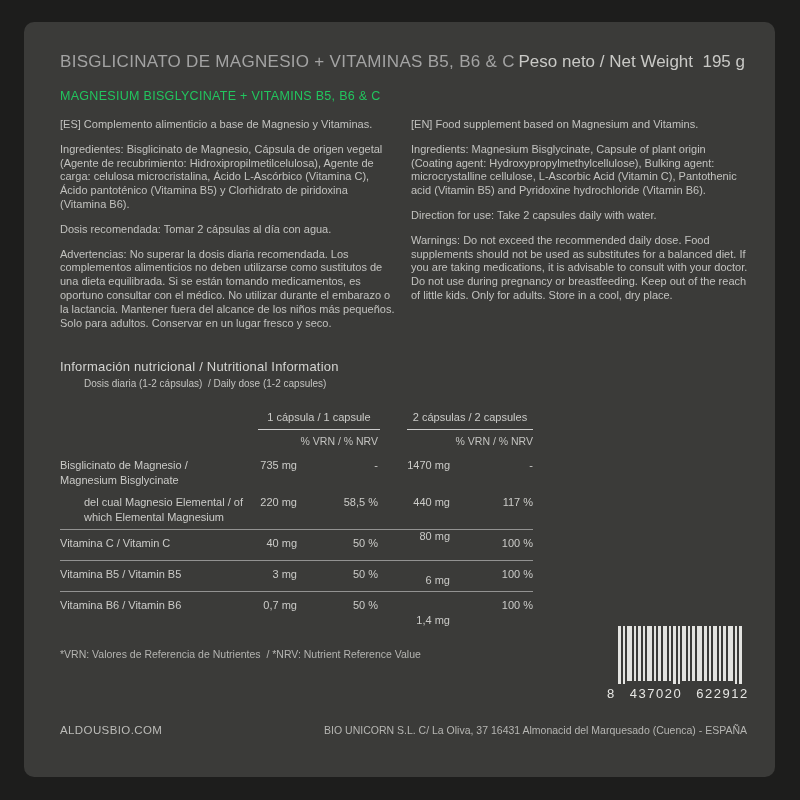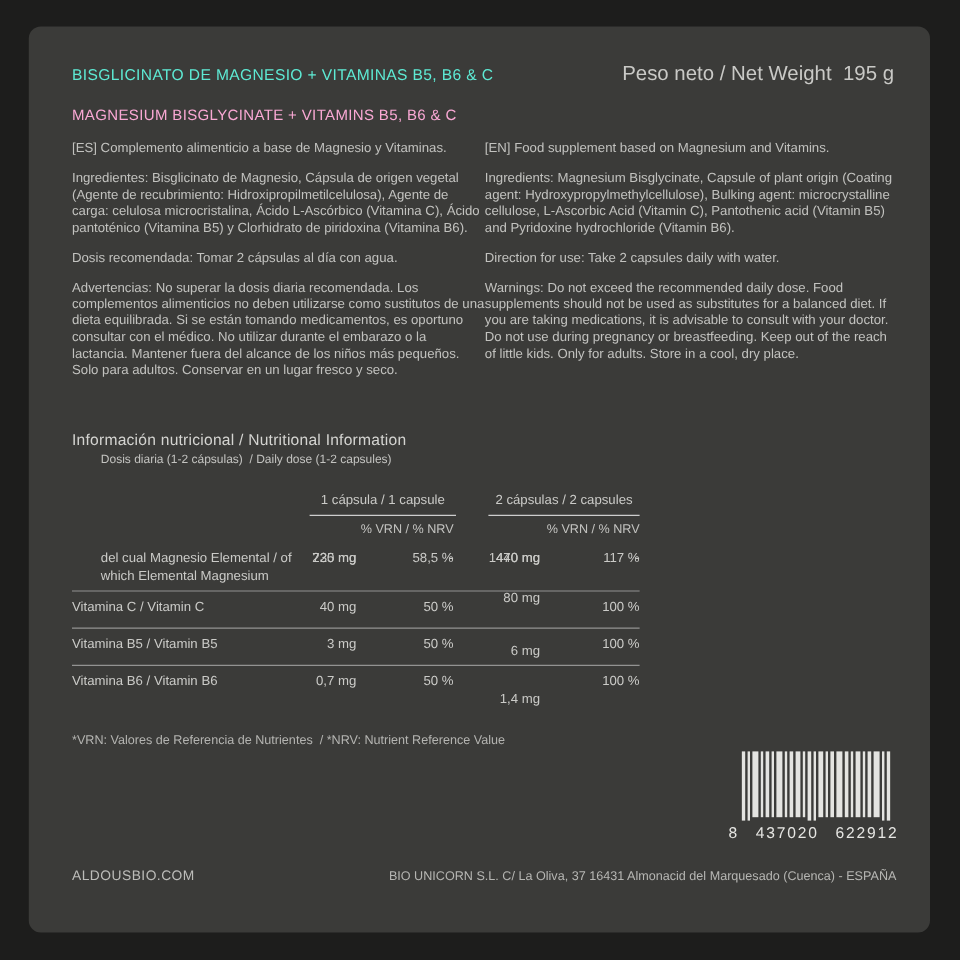--- a/index.html
+++ b/index.html
@@ -16,33 +16,33 @@
     width: 751px; height: 755px;
     background: #3b3b39;
     border-radius: 10px;
     color: #c2c2bf;
   }
 
   
   .header { position: absolute; left: 36px; right: 30px; top: 30px; }
   .header-row { display: flex; justify-content: space-between; align-items: baseline; }
   .title-es {
-    font-size: 13px; letter-spacing: 0.3px; color: #5eead4;
+    font-size: 17px; letter-spacing: 0.3px; color: #a3a3a3;
     white-space: pre;
   }
   .net-weight { font-size: 17px; color: #c9c9c6; white-space: pre; }
   .title-en {
-    margin-top: 17px; font-size: 12.5px; letter-spacing: 0.3px; color: #f9a8d4;
+    margin-top: 17px; font-size: 12.5px; letter-spacing: 0.3px; color: #22c55e;
     white-space: pre;
   }
 
   
   .info-cols {
     position: absolute; left: 36px; right: 27px; top: 96px;
-    display: grid; grid-template-columns: 1fr 1fr; column-gap: 0;
+    display: grid; grid-template-columns: 1fr 1fr; column-gap: 14px;
   }
   .info-cols p {
     font-size: 11px; line-height: 13.8px; margin-bottom: 11px;
     color: #c2c2bf;
   }
 
   
   .nutrition { position: absolute; left: 36px; top: 337px; width: 473px; }
   .n-heading { font-size: 13px; color: #d4d4d1; margin-bottom: 4px; letter-spacing: 0.2px; }
   .n-sub { font-size: 10px; color: #c3c3c0; white-space: pre; padding-left: 24px; }
@@ -128,20 +128,21 @@
     <div class="n-cols-header">
       <div class="hdr hdr1">1 cápsula / 1 capsule</div>
       <div class="hdr hdr2">2 cápsulas / 2 capsules</div>
     </div>
     <div class="n-vrn-row">
       <div class="vrnh p1">% VRN / % NRV</div>
       <div class="vrnh p2">% VRN / % NRV</div>
     </div>
 
     <div class="nrow row0">
+      <div class="rname">Bisglicinato de Magnesio / Magnesium Bisglycinate</div>
       <div class="cell a1">735 mg</div>
       <div class="cell v1">-</div>
       <div class="cell a2">1470 mg</div>
       <div class="cell v2">-</div>
     </div>
 
     <div class="nrow row1">
       <div class="rname">del cual Magnesio Elemental / of which Elemental Magnesium</div>
       <div class="cell a1">220 mg</div>
       <div class="cell v1">58,5 %</div>

